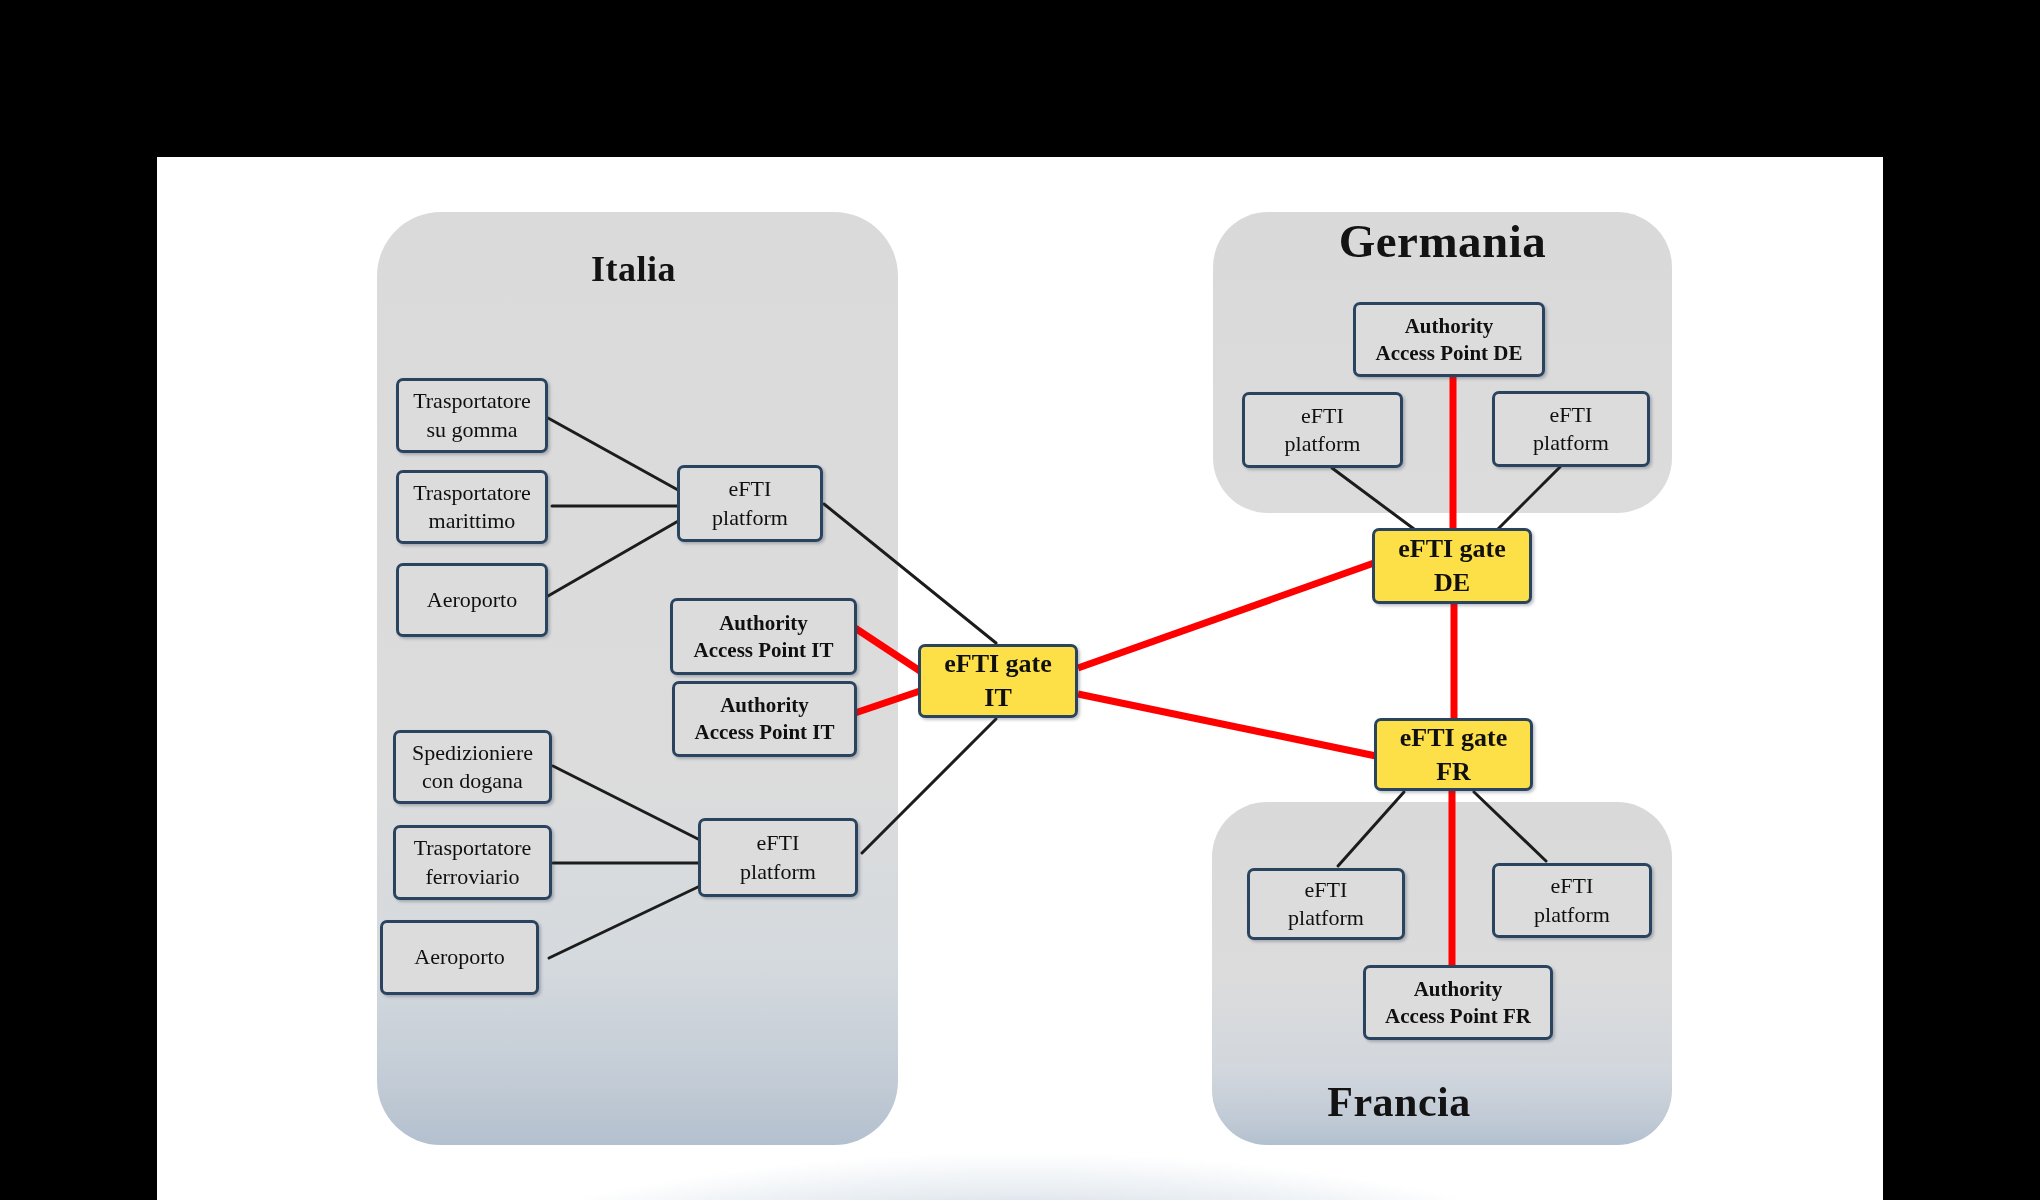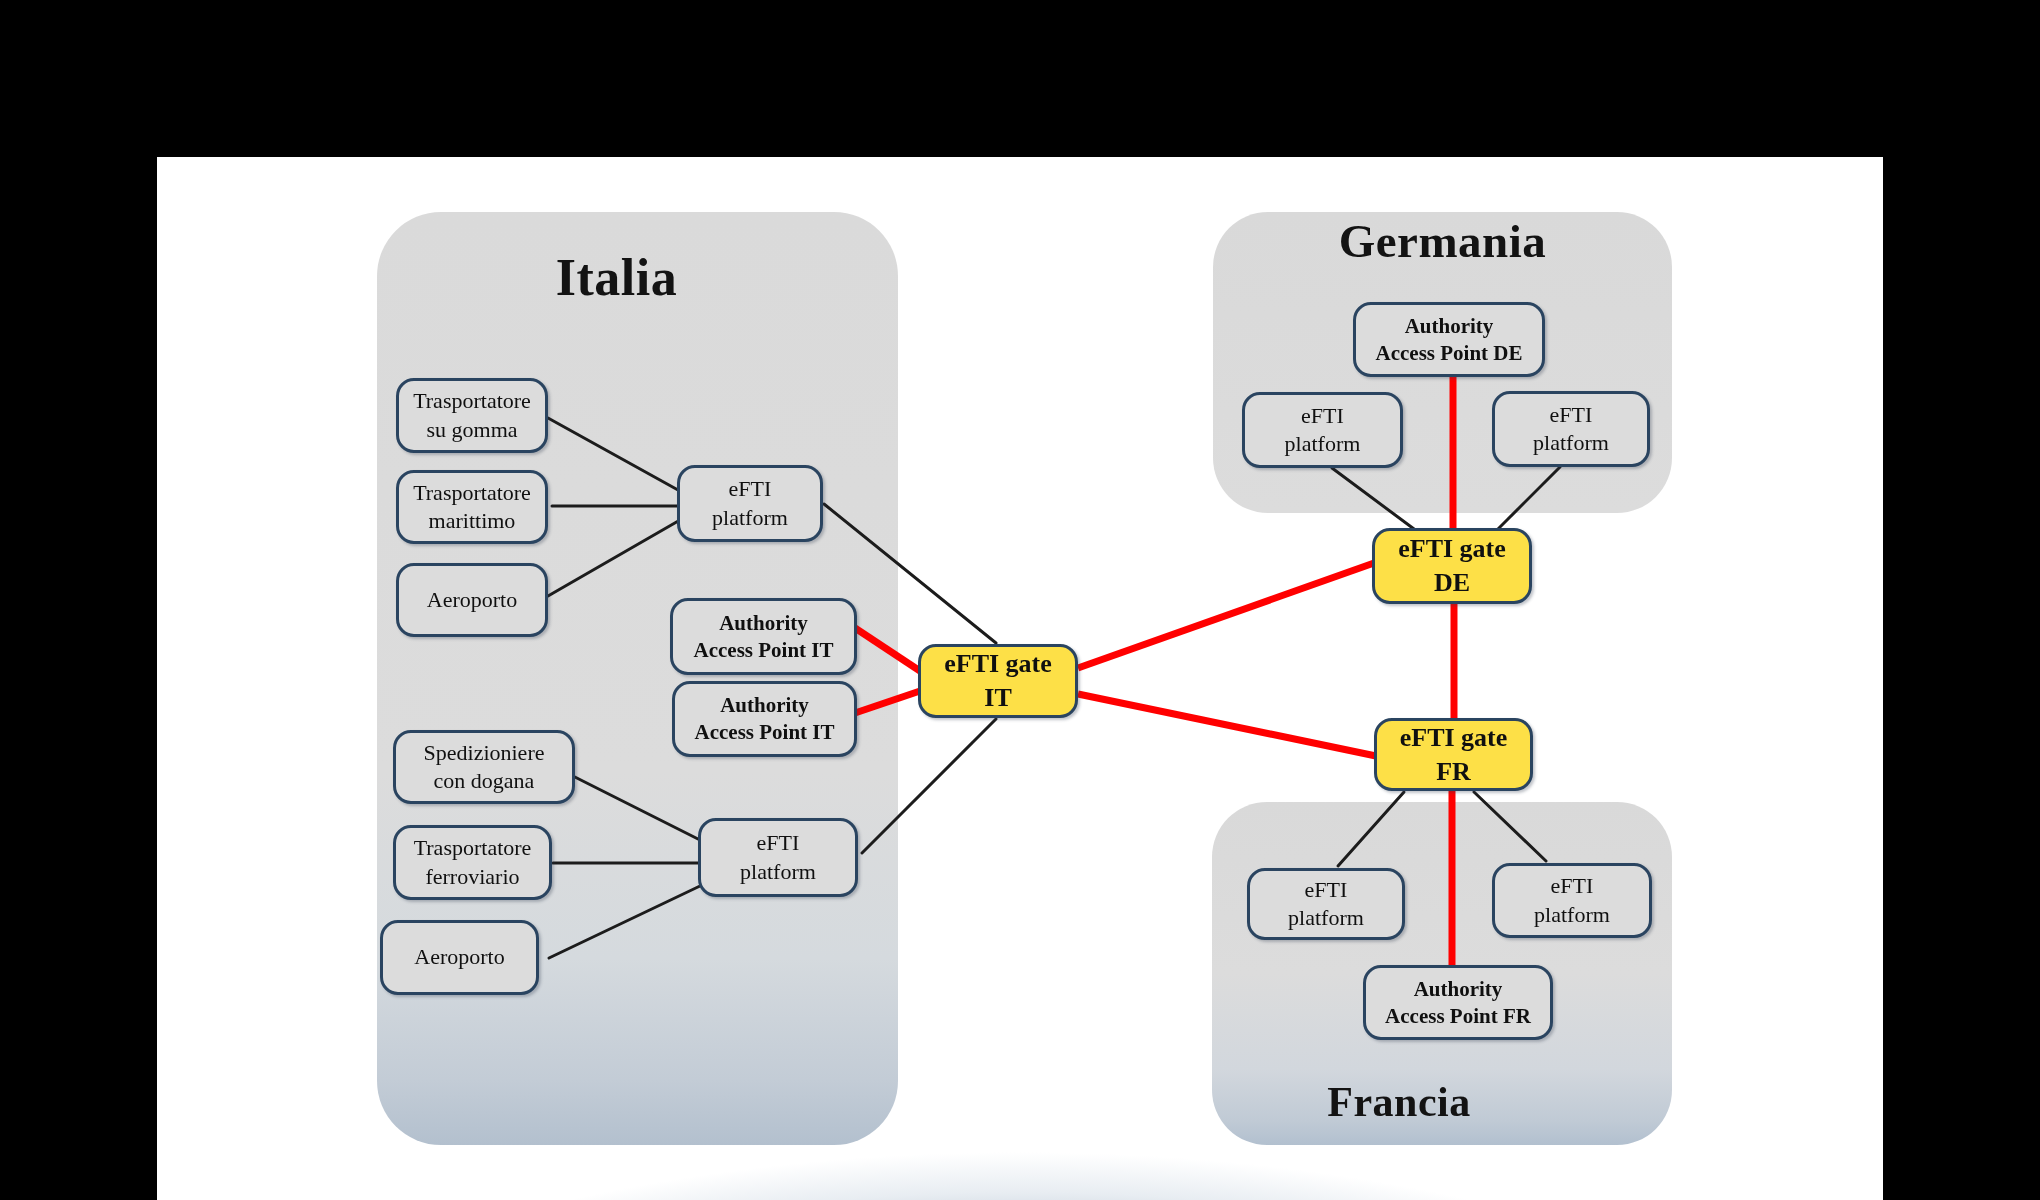--- a/index.html
+++ b/index.html
@@ -31,29 +31,29 @@
     background:linear-gradient(180deg,#d9d9d9 0%,var(--panel-gray) 100%);
   }
   .panel-francia{
     left:1212px;top:802px;width:460px;height:343px;border-radius:55px;
     background:linear-gradient(180deg,#d9d9d9 0%,var(--panel-gray) 50%,#d2d7dd 78%,#c0cad5 93%,#b2c0cf 100%);
   }
   .panel-title{
     position:absolute;z-index:3;text-align:center;font-weight:bold;color:#131313;
     letter-spacing:.5px;
   }
-  .title-italia{left:356px;top:248px;width:521px;font-size:52px;}
+  .title-italia{left:373px;top:248px;width:521px;font-size:36px;}
   .title-germania{left:1213px;top:214px;width:459px;font-size:47px;}
   .title-francia{left:1169px;top:1078px;width:460px;font-size:42px;}
   .wires{position:absolute;left:0;top:0;z-index:2;}
   .l-black{stroke:var(--line-black);stroke-width:3;stroke-linecap:round;fill:none;}
   .l-red{stroke:var(--accent-red);stroke-width:7;stroke-linecap:butt;fill:none;}
   .node{
     position:absolute;z-index:3;box-sizing:border-box;
-    border:3.5px solid var(--node-border);border-radius:18px;
+    border:3.5px solid var(--node-border);border-radius:7px;
     background:var(--panel-gray);
     display:flex;align-items:center;justify-content:center;text-align:center;
     color:#101010;font-size:22px;line-height:1.28;white-space:pre-line;
     box-shadow:2px 2px 3px rgba(50,60,80,.3);
   }
   .node.bold{font-weight:bold;font-size:21px;}
   .node.gate{font-weight:bold;font-size:26px;background:#fde047;line-height:1.3;}
 </style>
 </head>
 <body>
@@ -99,21 +99,21 @@
 su gomma</div>
   <div class="node" style="left:396px;top:470px;width:152px;height:74px;">Trasportatore
 marittimo</div>
   <div class="node" style="left:396px;top:563px;width:152px;height:74px;">Aeroporto</div>
   <div class="node" style="left:677px;top:465px;width:146px;height:77px;">eFTI
 platform</div>
   <div class="node bold" style="left:670px;top:598px;width:187px;height:77px;">Authority
 Access Point IT</div>
   <div class="node bold" style="left:672px;top:681px;width:185px;height:76px;">Authority
 Access Point IT</div>
-  <div class="node" style="left:393px;top:730px;width:182px;height:74px;">Spedizioniere
+  <div class="node" style="left:393px;top:730px;width:159px;height:74px;">Spedizioniere
 con dogana</div>
   <div class="node" style="left:393px;top:825px;width:159px;height:75px;">Trasportatore
 ferroviario</div>
   <div class="node" style="left:380px;top:920px;width:159px;height:75px;">Aeroporto</div>
   <div class="node" style="left:698px;top:818px;width:160px;height:79px;">eFTI
 platform</div>
 
   <div class="node gate" style="left:918px;top:644px;width:160px;height:74px;">eFTI gate
 IT</div>
   <div class="node gate" style="left:1372px;top:528px;width:160px;height:76px;">eFTI gate

